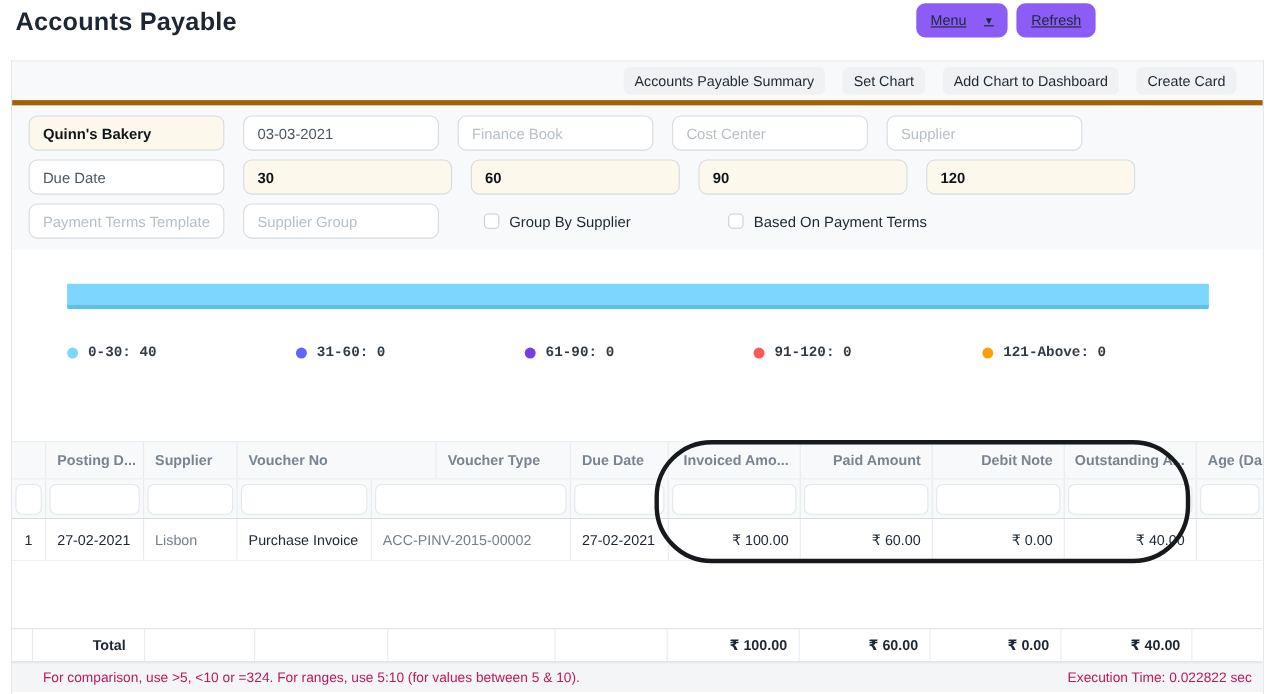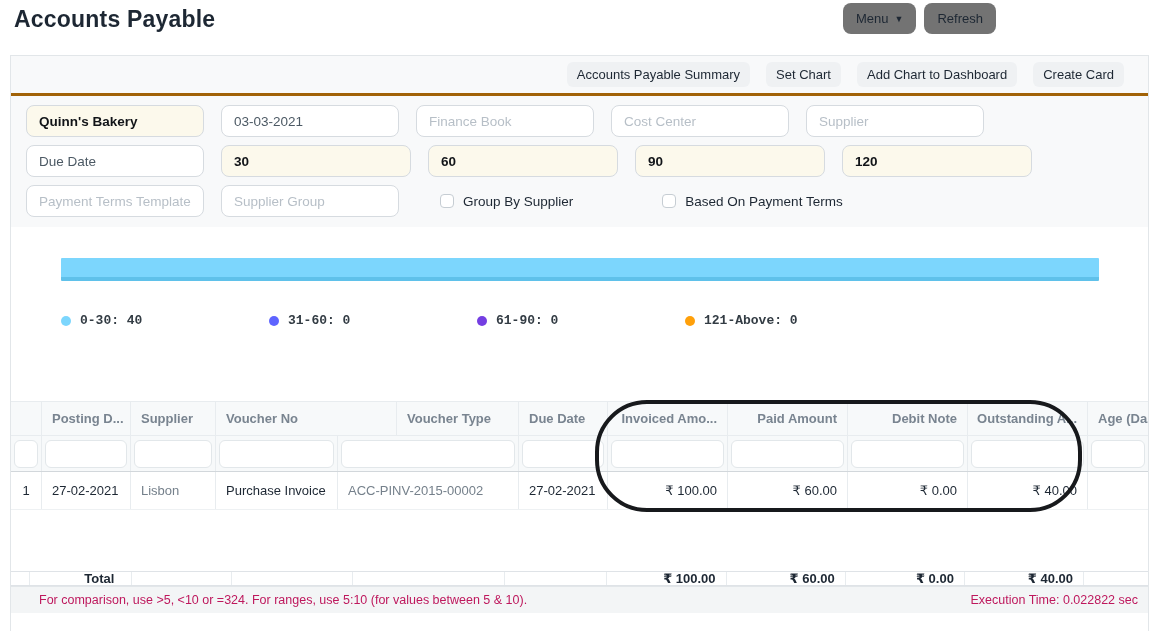--- a/index.html
+++ b/index.html
@@ -5,28 +5,28 @@
   * { box-sizing: border-box; margin: 0; padding: 0; }
   html,body { width:1153px; height:631px; }
   body {
     font-family: "Liberation Sans", "DejaVu Sans", sans-serif;
     background:#ffffff; color:#1d2733; position:relative; overflow:hidden;
   }
   
   .page-header { position:absolute; left:0; top:0; width:1004px; height:55px; background:#fff; }
   .page-title { position:absolute; left:14px; top:6px; font-size:23px; font-weight:700; color:#1d2733; letter-spacing:.2px; }
   .header-actions { position:absolute; right:8px; top:3px; display:flex; gap:8px; }
-  .hbtn { height:31px; padding:0 13px; background:#737373; border:none; border-radius:8px;
-          font-family:inherit; font-size:13px; color:#1d2733; cursor:pointer; display:flex; align-items:center; gap:6px; }
+  .hbtn { height:31px; padding:0 13px; background:#8b5cf6; border:none; border-radius:8px;
+          font-family:inherit; font-size:13px; color:#1d2733; cursor:pointer; display:flex; align-items:center; gap:16px;text-decoration:underline; }
   .caret { font-size:9px; line-height:1; position:relative; top:1px; }
   
   .report { position:absolute; left:10px; top:55px; width:1139px; height:576px;
             border:1px solid #e2e6e9; border-bottom:none; background:#fff; overflow:hidden; }
   
-  .toolbar { height:40px; background:#f8f9fa; border-bottom:3px solid #a16207;
+  .toolbar { height:40px; background:#f8f9fa; border-bottom:5px solid #a16207;
              display:flex; justify-content:flex-end; align-items:center; gap:16px; padding:0 24px 0 0; }
   .tbtn { height:25px; padding:0 10px; background:#eff1f3; border:none; border-radius:6px;
           font-family:inherit; font-size:13px; color:#1d2733; cursor:pointer; white-space:nowrap; }
   
   .filters { height:131px; background:#f8f9fa; padding:9px 0 0 15px; }
   .frow { display:flex; gap:17px; margin-bottom:8px; align-items:center; }
   .finput { height:32px; border:1px solid #d6dbe0; border-radius:8px; background:#fff;
             padding:0 12px; font-family:inherit; font-size:13.5px; color:#4c5964; outline:none; }
   .finput::placeholder { color:#b7bfc7; }
   .w178 { width:178px; } .w190 { width:190px; }
@@ -53,21 +53,21 @@
   .w-age{flex:1; border-right:none;}
   .thead { height:35px; background:#f7f9fa; border-top:1px solid #e8ecef; border-bottom:1px solid #e8ecef;
            font-weight:700; color:#798490; }
   .tfilter { height:36px; background:#f7f9fa; border-bottom:1px solid #d2d7db; }
   .tfilter .c { padding:0 3px; }
   .cfilter { width:100%; height:28px; border:1px solid #e2e7ea; border-radius:6px; background:#fff;
              font-family:inherit; font-size:12px; padding:0 8px; outline:none; }
   .tdata { height:38px; background:#fff; border-bottom:1px solid #eef1f3; color:#1d2733; }
   .muted { color:#75808b; }
   .blank { height:61px; background:#fff; }
-  .ttotal { height:15px; background:#fff; border-top:1px solid #dfe3e7; border-bottom:1px solid #dfe3e7; font-weight:700;gap:44px; }
+  .ttotal { height:31px; background:#fff; border-top:1px solid #dfe3e7; border-bottom:1px solid #dfe3e7; font-weight:700;gap:44px; }
   
   .report-footer { height:27px; background:#f3f5f6; border-top:1px solid #e2e6e9;
                    display:flex; align-items:center; justify-content:space-between;
                    padding:0 10px 0 28px; font-size:12.5px; color:#be185d; }
   
   .annotation { position:absolute; left:595px; top:400px; width:487px; height:112px;
                 border:4px solid #17191c; border-radius:52px; pointer-events:none; z-index:10; }
 </style>
 </head>
 <body>
@@ -128,20 +128,24 @@
         <span class="dot" style="background: rgb(124, 214, 253);"></span>
         <span>0-30: 40</span>
       </div>
       <div class="legend-item">
         <span class="dot" style="background: rgb(94, 100, 255);"></span>
         <span>31-60: 0</span>
       </div>
       <div class="legend-item">
         <span class="dot" style="background: rgb(116, 62, 226);"></span>
         <span>61-90: 0</span>
+      </div>
+      <div class="legend-item">
+        <span class="dot" style="background: rgb(255, 88, 88);"></span>
+        <span>91-120: 0</span>
       </div>
       <div class="legend-item">
         <span class="dot" style="background: rgb(255, 160, 10);"></span>
         <span>121-Above: 0</span>
       </div>
     </div>
   </div>
 
   <div class="grid">
     <div class="trow thead">

